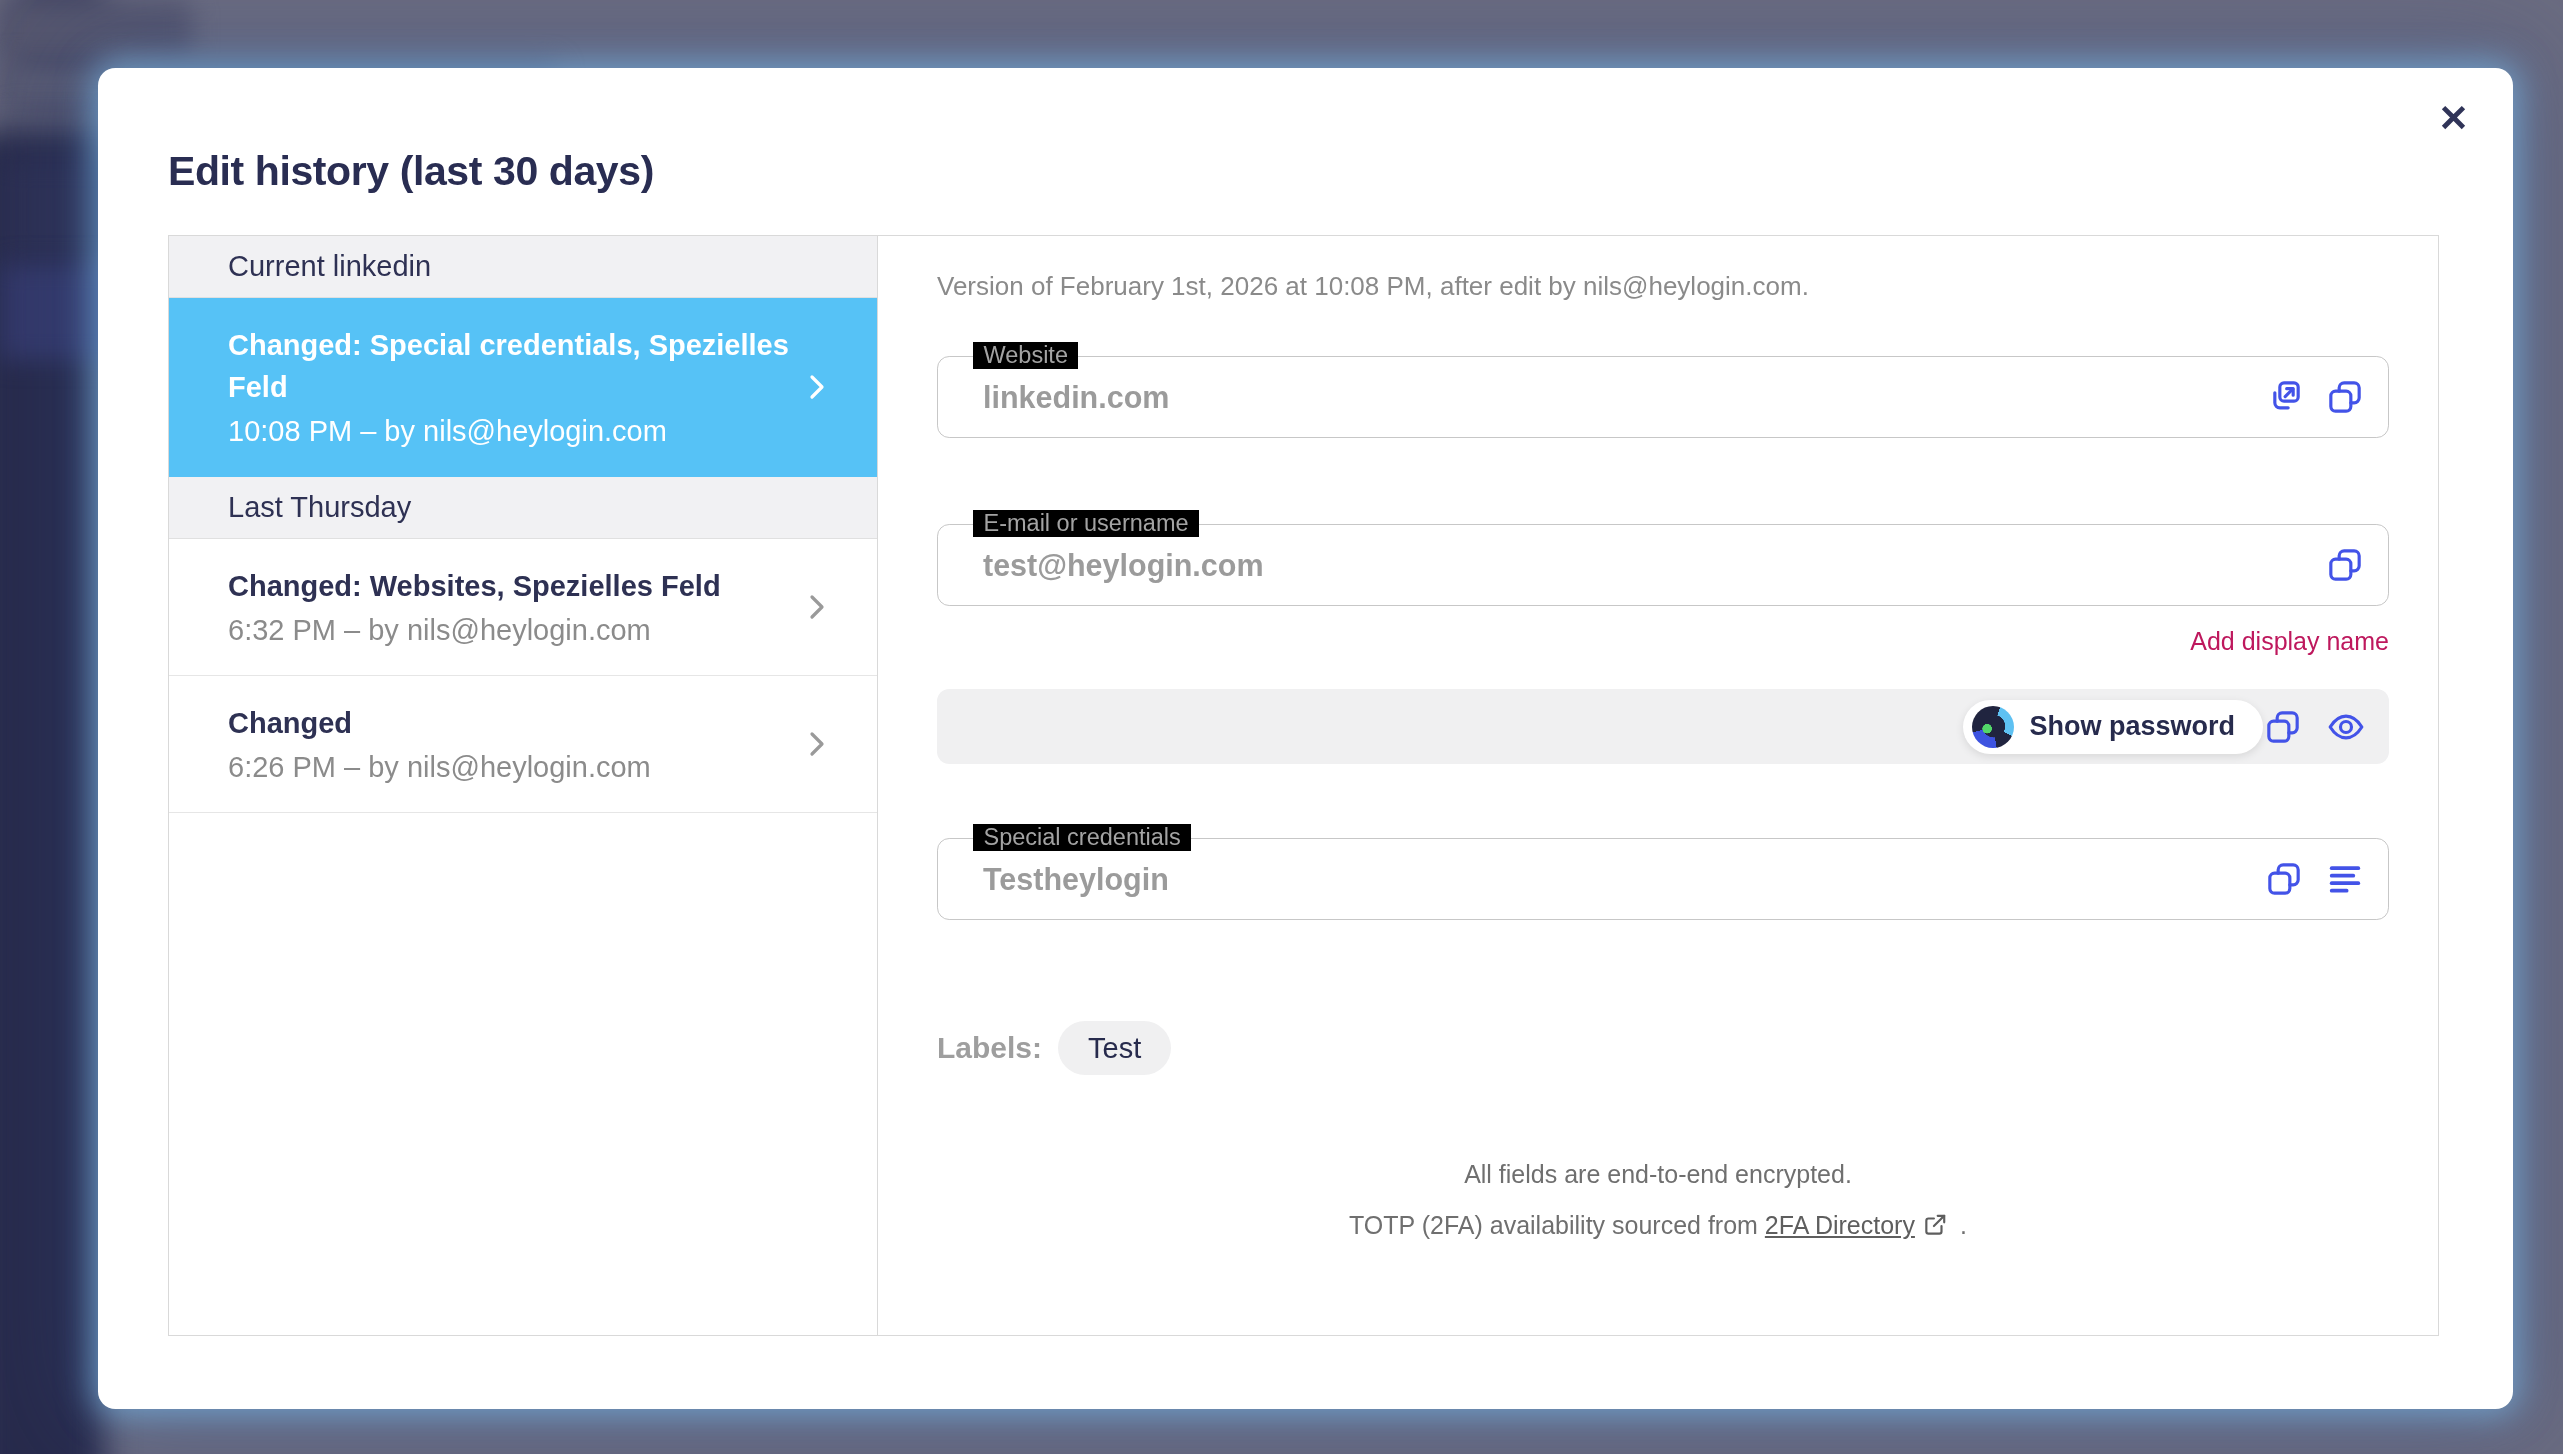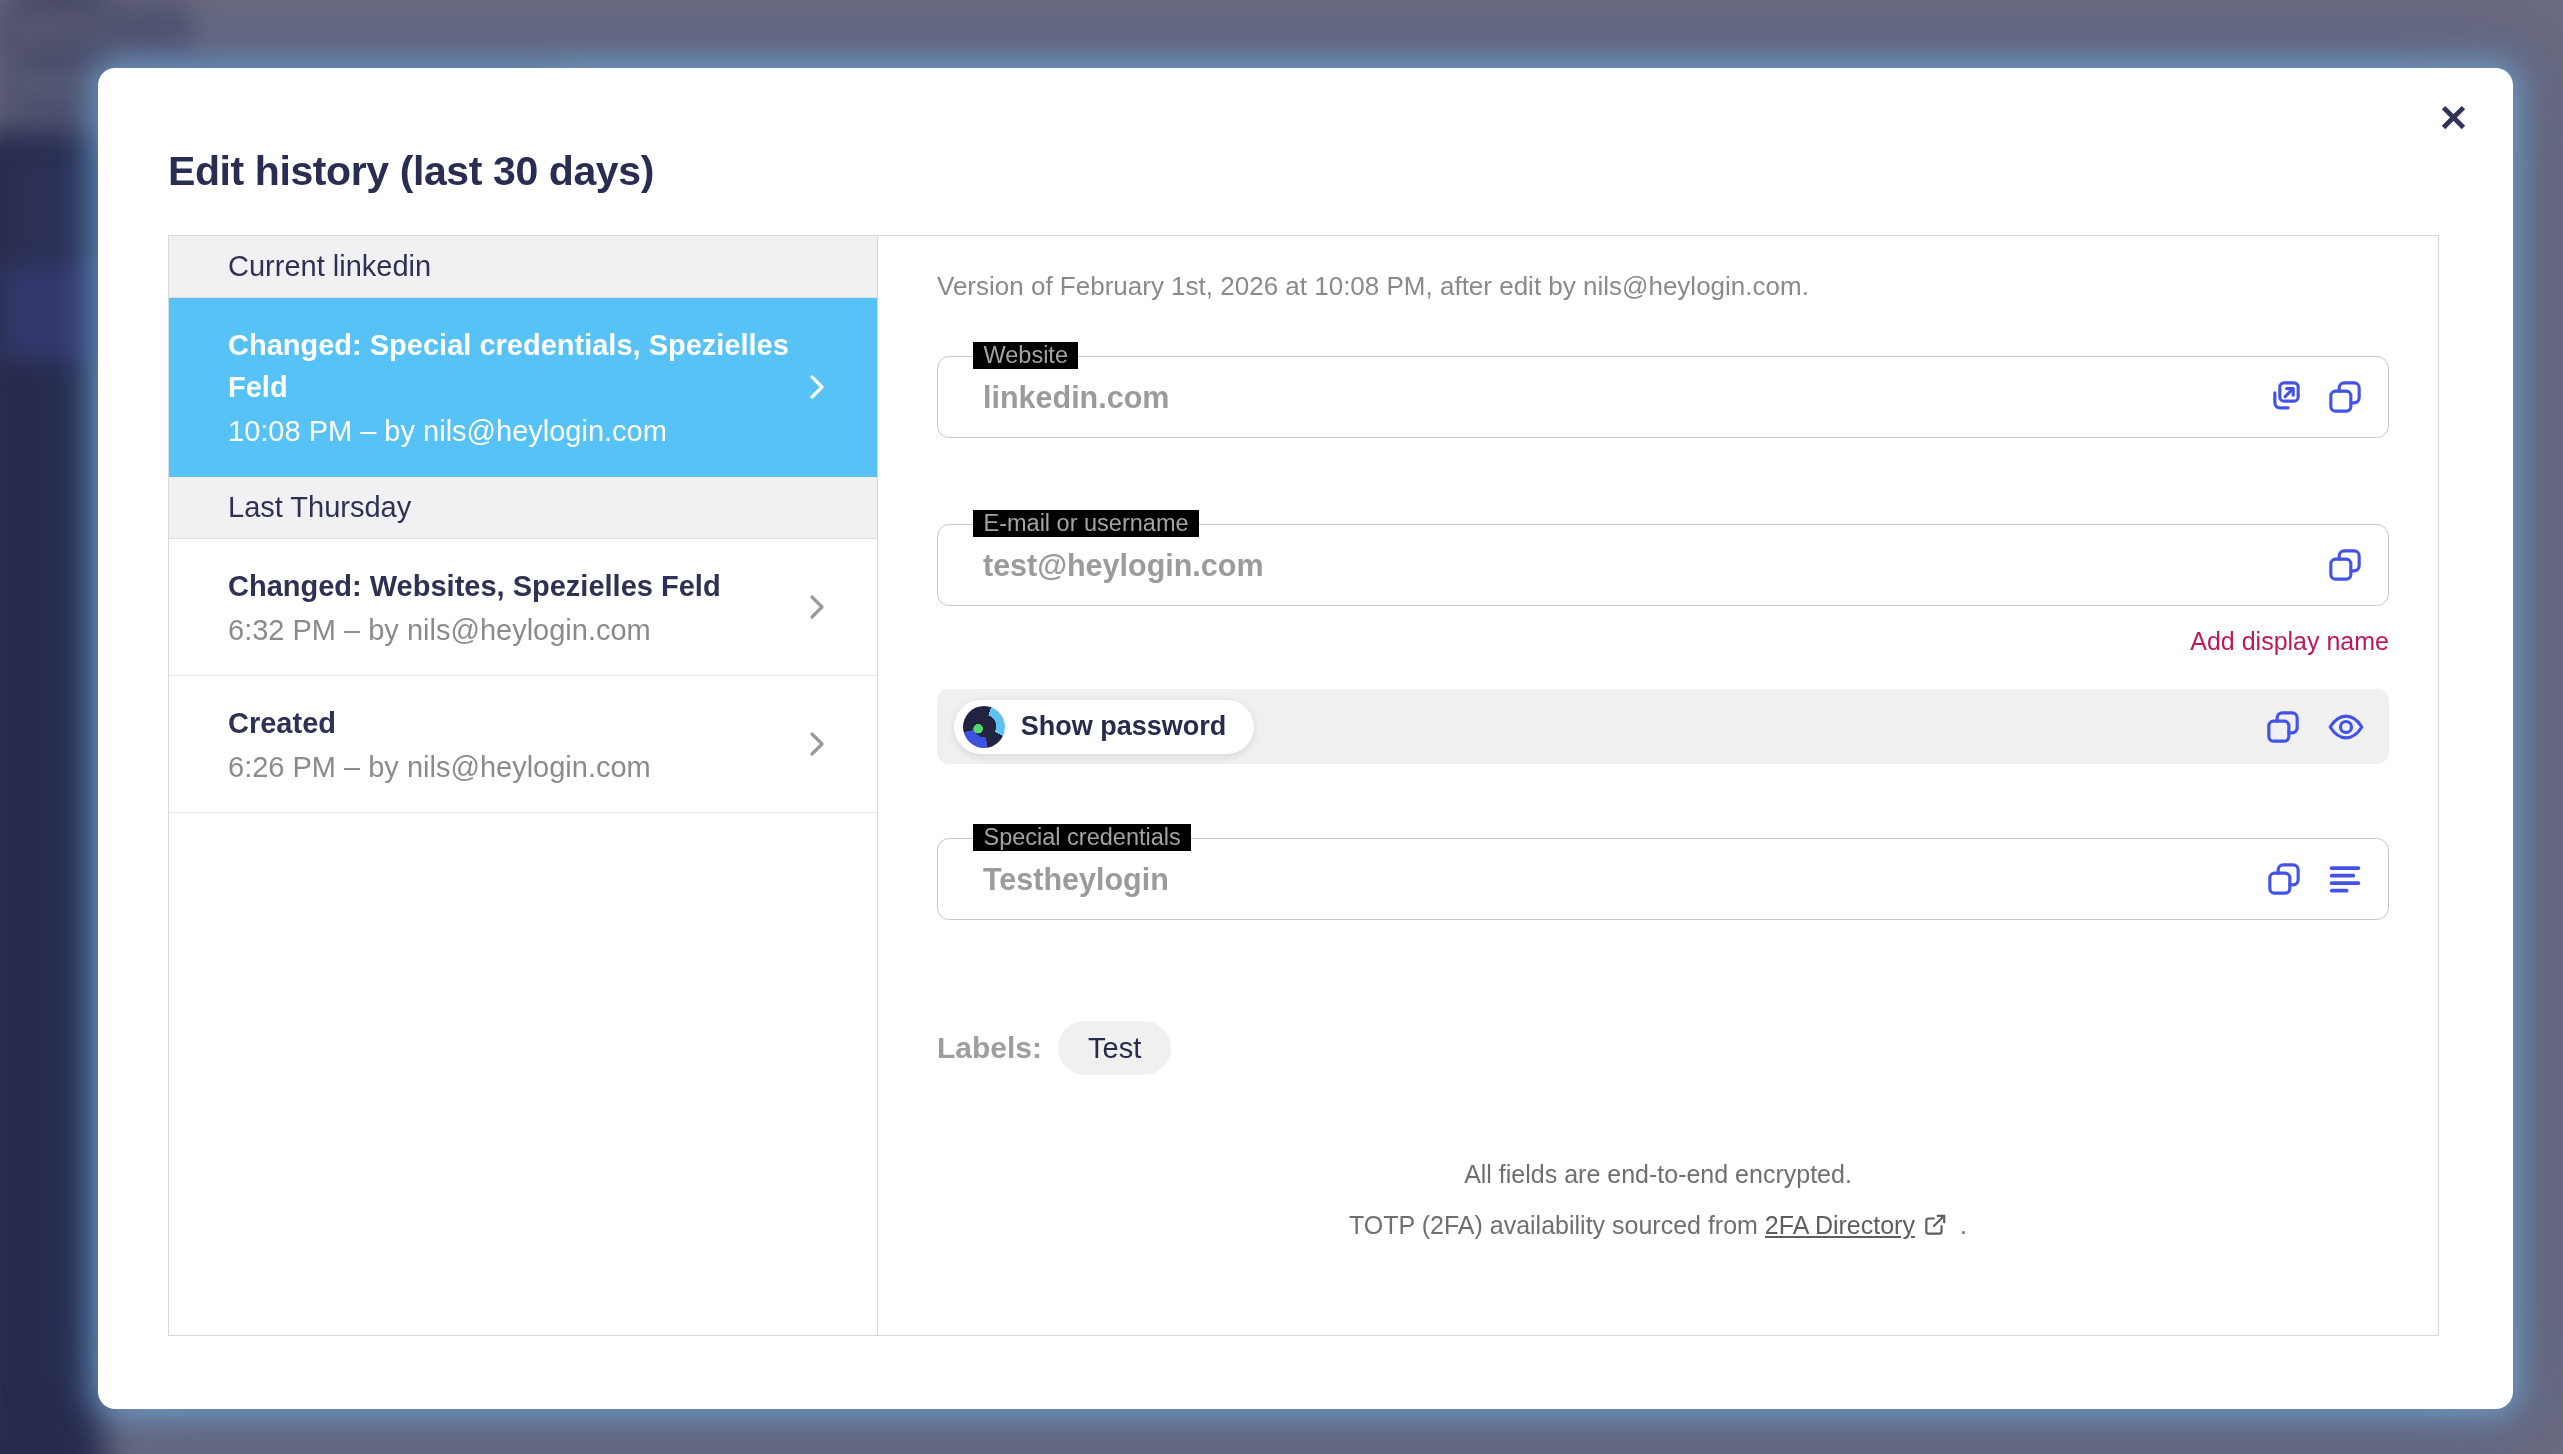--- a/index.html
+++ b/index.html
@@ -83,21 +83,21 @@
   }
   .icon-btn{background:none;border:none;padding:0;cursor:pointer;display:flex;align-items:center;}
   .icon-btn svg{display:block;}
 
   .add-display{
     position:absolute;right:49px;top:391px;font-size:25px;color:#be185d;cursor:pointer;
   }
   .pw-bar{
     position:absolute;left:59px;right:49px;top:453px;height:75px;
     background:#F0F0F1;border-radius:12.2px;
-    display:flex;align-items:center;justify-content:space-between;
+    display:flex;align-items:center;justify-content:flex-end;
     padding:0 23px 0 17.4px;box-sizing:border-box;
   }
   .pw-btn{
     height:54px;border:none;border-radius:30px;background:#ffffff;
     display:flex;align-items:center;gap:15.7px;padding:0 28px 0 8.7px;
     font-size:27px;font-weight:700;color:#272B4D;cursor:pointer;
     box-shadow:0 2.6px 8.7px rgba(0,0,0,0.10);
     font-family:"Liberation Sans","DejaVu Sans",sans-serif;
   }
   .hl-logo{
@@ -167,21 +167,21 @@
         <div class="lp-title">Changed: Websites, Spezielles Feld</div>
         <div class="lp-sub">6:32 PM – by nils@heylogin.com</div>
         <span class="lp-chevron">
           <svg width="30" height="40" viewBox="0 0 24 32" fill="none" stroke="#9A9A9A" stroke-width="2.6" stroke-linecap="round" stroke-linejoin="round">
               <polyline points="8 8 16 16 8 24"></polyline>
             </svg>
         </span>
       </div>
 
       <div class="lp-item">
-        <div class="lp-title">Created</div>
+        <div class="lp-title">Changed</div>
         <div class="lp-sub">6:26 PM – by nils@heylogin.com</div>
         <span class="lp-chevron">
           <svg width="30" height="40" viewBox="0 0 24 32" fill="none" stroke="#9A9A9A" stroke-width="2.6" stroke-linecap="round" stroke-linejoin="round">
               <polyline points="8 8 16 16 8 24"></polyline>
             </svg>
         </span>
       </div>
 
     </div>
 

